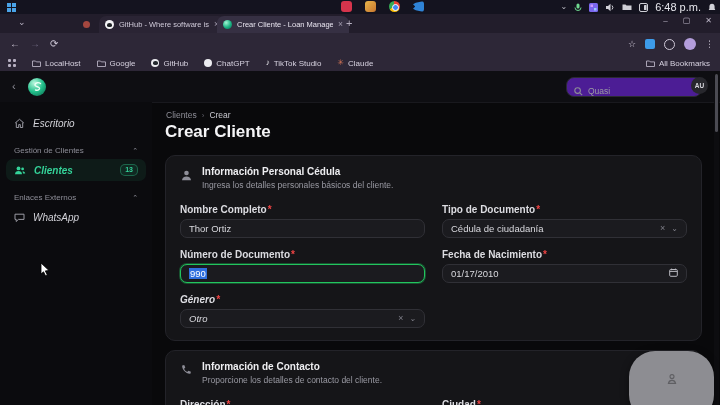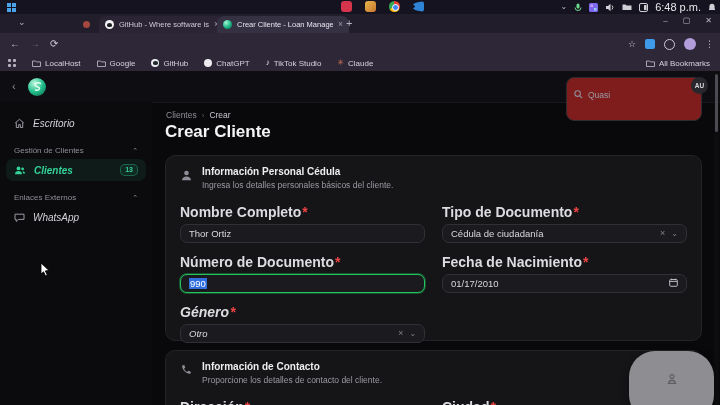--- a/index.html
+++ b/index.html
@@ -67,22 +67,22 @@
   .gh-dot:after{content:"";position:absolute;left:1.8px;top:2.2px;width:4.4px;height:3.6px;border-radius:50% 50% 40% 40%;background:#24292e;}
   .tiktok{color:#f2f2f5;}
   .claude{color:#d97757;}
   .allbm{position:absolute;right:10px;display:flex;align-items:center;gap:4px;}
   
   .apptop{left:0;top:71px;width:720px;height:31px;background:#0e0e12;border-bottom:1px solid #19191e;display:flex;align-items:center;}
   .collapse{margin-left:12px;font-size:11px;color:#8d8d96;line-height:1;}
   .applogo{margin-left:12px;width:18px;height:18px;border-radius:50%;
            background:radial-gradient(circle at 35% 28%,#b8f7dd,#22c08b 50%,#0a5f47);position:relative;}
   .applogo svg{position:absolute;left:2px;top:2px;}
-  .searchbox{position:absolute;left:566px;top:6px;width:120px;height:18px;background:#7f1d1d;
-             border:1px solid #2b2b32;border-radius:8px;display:flex;align-items:flex-start;padding:12px 7px;gap:5px;}
+  .searchbox{position:absolute;left:566px;top:6px;width:120px;height:18px;background:#4c1d95;
+             border:1px solid #2b2b32;border-radius:8px;display:flex;align-items:flex-end;padding:0 7px;gap:5px;}
   .search-text{font-size:8.5px;color:#9b9ba4;}
   .avatar{position:absolute;left:691px;top:6px;width:17px;height:17px;border-radius:50%;background:#27272d;
           display:flex;align-items:center;justify-content:center;font-size:6.5px;font-weight:bold;color:#d8d8de;}
   .pg-scrollbar{left:714px;top:71px;width:5px;height:334px;background:#0d0d10;}
   .pg-thumb{left:715px;top:74px;width:3px;height:58px;border-radius:2px;background:#4b4b53;}
   
   .sidebar{left:0;top:102px;width:152px;height:303px;background:#0b0b0e;padding-top:8px;}
   .side-item{display:flex;align-items:center;gap:8px;height:22px;margin:2px 6px;padding:0 8px;border-radius:7px;color:#d2d2d8;}
   .side-item .lbl{font-size:10px;font-style:italic;}
   .side-item svg{flex:0 0 auto;}
@@ -101,21 +101,21 @@
   .h1{position:absolute;left:13px;top:20px;font-size:17px;font-weight:bold;color:#f4f4f6;}
   .card{position:absolute;left:13px;width:537px;background:#151518;border:1px solid #232329;border-radius:10px;
         padding:10px 14px;box-sizing:border-box;}
   .card1{top:53px;height:186px;}
   .card2{top:248px;height:140px;}
   .sec-head{display:flex;gap:9px;}
   .sec-ico{margin-top:2px;color:#8e8e98;}
   .sec-title{font-size:10px;font-weight:bold;color:#ededf0;}
   .sec-sub{font-size:8.5px;color:#9a9aa3;margin-top:3px;}
   .fgrid{display:grid;grid-template-columns:1fr 1fr;column-gap:17px;row-gap:11px;margin-top:14px;}
-  .fld .flabel{font-size:14px;font-weight:bold;color:#dcdce1;margin-bottom:4px;}
+  .fld .flabel{font-size:10px;font-weight:bold;color:#dcdce1;margin-bottom:4px;}
   .req{color:#ef4444;margin-left:1px;}
   .ctrl{height:19px;background:#1b1b1f;border:1px solid #303036;border-radius:7px;display:flex;align-items:center;
         padding:0 8px;font-size:9.5px;color:#d9d9de;box-sizing:border-box;}
   .ctrl.focused{border:1.5px solid #22c55e;box-shadow:0 0 0 1px rgba(34,197,94,0.35);}
   .sel-text{background:#2f6fde;color:#fff;padding:0 1px;}
   .ctrl .tail{margin-left:auto;display:flex;align-items:center;gap:6px;color:#7f7f89;}
   .ctrl .xico{font-size:9px;line-height:1;}
   .ctrl .chev{font-size:8px;line-height:1;}
   .ctrl .calico{margin-left:auto;color:#b9b9c0;}
   .span1{grid-column:1;font-style:italic;}

